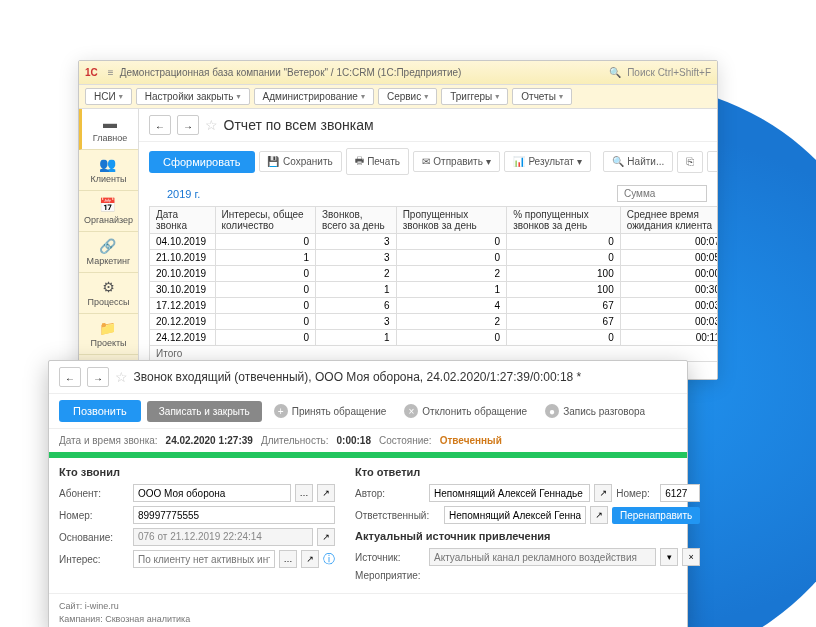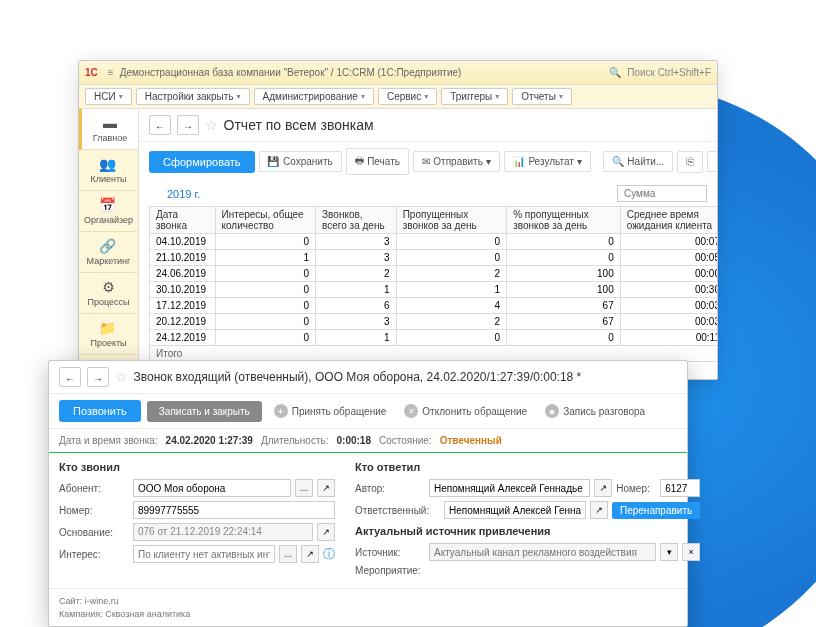--- a/index.html
+++ b/index.html
@@ -50,21 +50,21 @@
   .window2 { position: absolute; top: 360px; left: 48px; width: 640px; background: #fff; border: 1px solid #c8c8c8; box-shadow: 0 6px 24px rgba(0,0,0,0.25); z-index: 2; border-radius: 2px; }
   
   .w2-head { display: flex; align-items: center; padding: 6px 10px; gap: 6px; border-bottom: 1px solid #eee; }
   .w2-title { font-size: 12px; color: #333; }
   
   .w2-toolbar { display: flex; align-items: center; padding: 6px 10px; gap: 6px; border-bottom: 1px solid #eee; }
   .btn-gray { background: #888; color: #fff; border: none; padding: 5px 12px; font-size: 10px; border-radius: 3px; cursor: pointer; }
   .btn-flat { background: transparent; border: none; padding: 4px 6px; font-size: 10px; color: #555; display: flex; align-items: center; gap: 4px; cursor: pointer; }
   .circ-icon { display: inline-flex; width: 14px; height: 14px; border-radius: 50%; background: #bbb; color: #fff; align-items: center; justify-content: center; font-size: 10px; }
   
-  .w2-info { padding: 6px 10px; font-size: 10px; color: #555; display: flex; gap: 8px; align-items: center; border-bottom: 1px solid #22c55e; }
+  .w2-info { padding: 6px 10px; font-size: 10px; color: #555; display: flex; gap: 8px; align-items: center; border-bottom: 6px solid #22c55e; }
   .w2-info .lbl { color: #777; }
   .w2-info .val { color: #333; font-weight: bold; }
   .w2-info .state-val { color: #d17a1a; font-weight: bold; }
   
   .w2-form { display: flex; padding: 8px 10px; gap: 20px; }
   .form-col { flex: 1; }
   .form-col h4 { font-size: 11px; font-weight: bold; margin-bottom: 6px; color: #333; }
   .form-row { display: flex; align-items: center; margin-bottom: 4px; gap: 4px; }
   .form-row .flbl { width: 70px; font-size: 10px; color: #555; }
   .form-row input, .form-row .readonly { flex: 1; border: 1px solid #ccc; padding: 2px 4px; font-size: 10px; height: 18px; }
@@ -190,21 +190,21 @@
             </tr>
             <tr>
               <td>21.10.2019</td>
               <td class="num">1</td>
               <td class="num">3</td>
               <td class="num">0</td>
               <td class="num">0</td>
               <td class="num">00:05</td>
             </tr>
             <tr>
-              <td>24.06.2019</td>
+              <td>20.10.2019</td>
               <td class="num">0</td>
               <td class="num">2</td>
               <td class="num">2</td>
               <td class="num">100</td>
               <td class="num">00:00</td>
             </tr>
             <tr>
               <td>30.10.2019</td>
               <td class="num">0</td>
               <td class="num">1</td>

